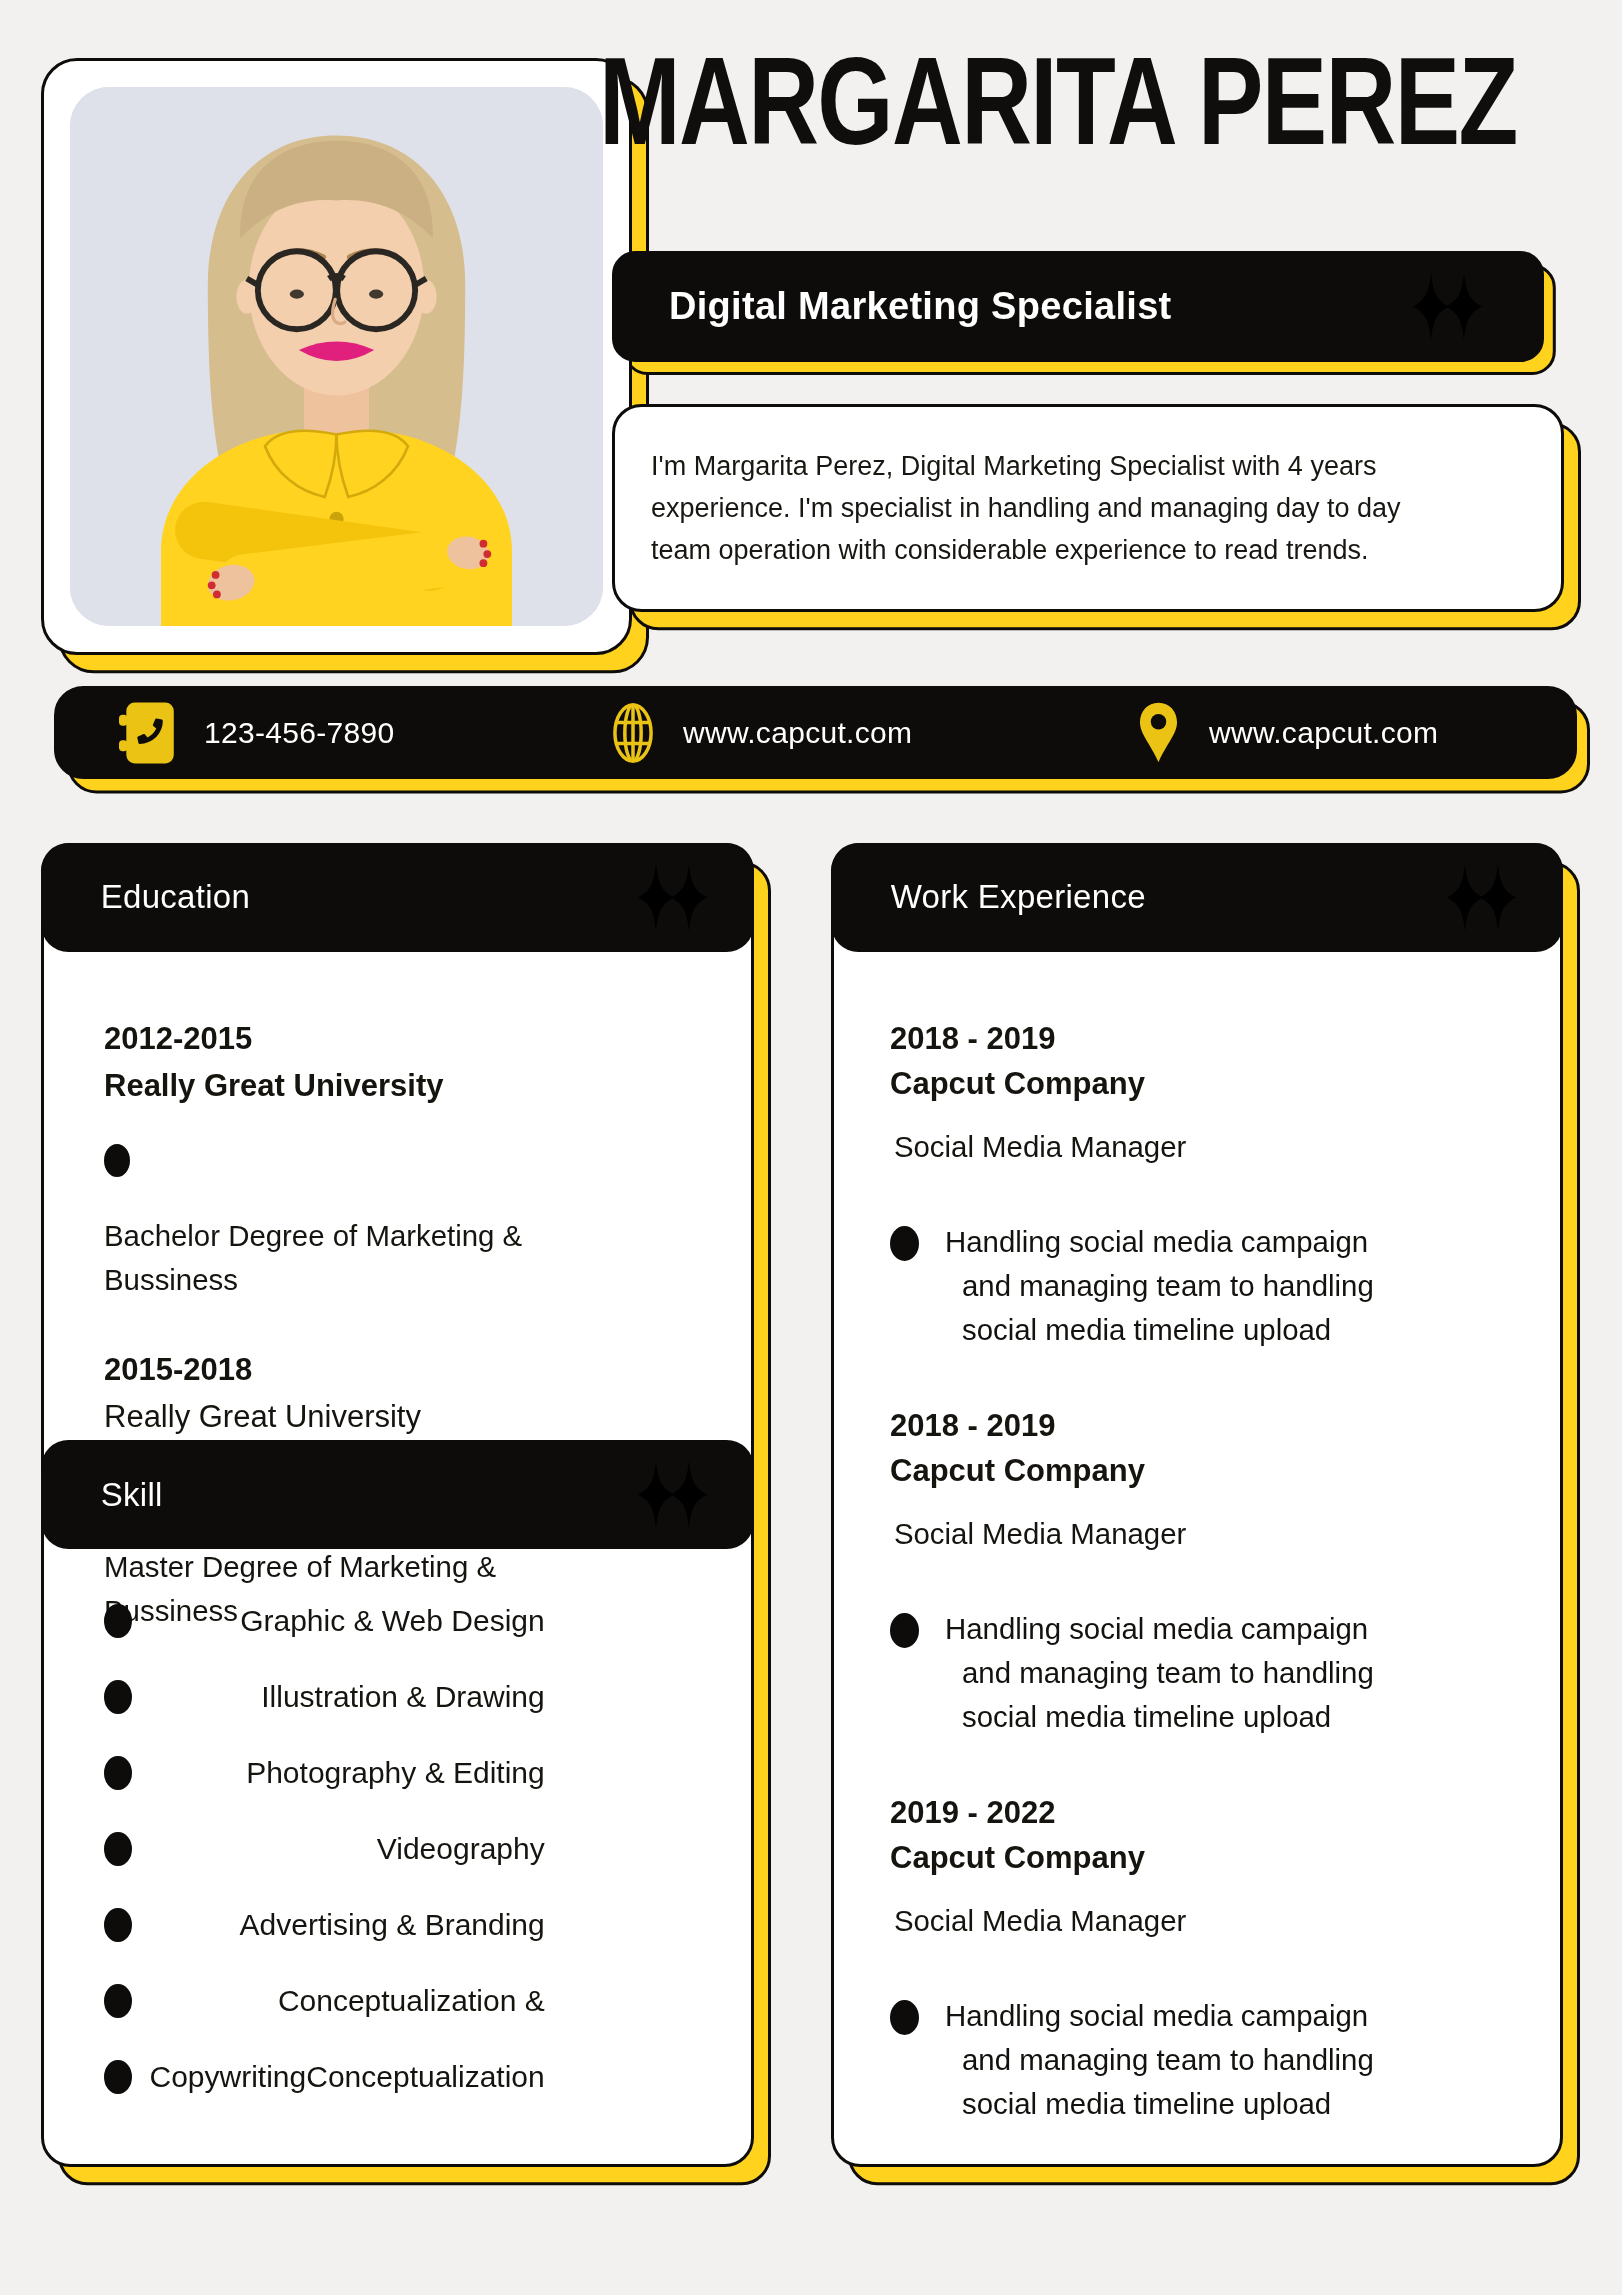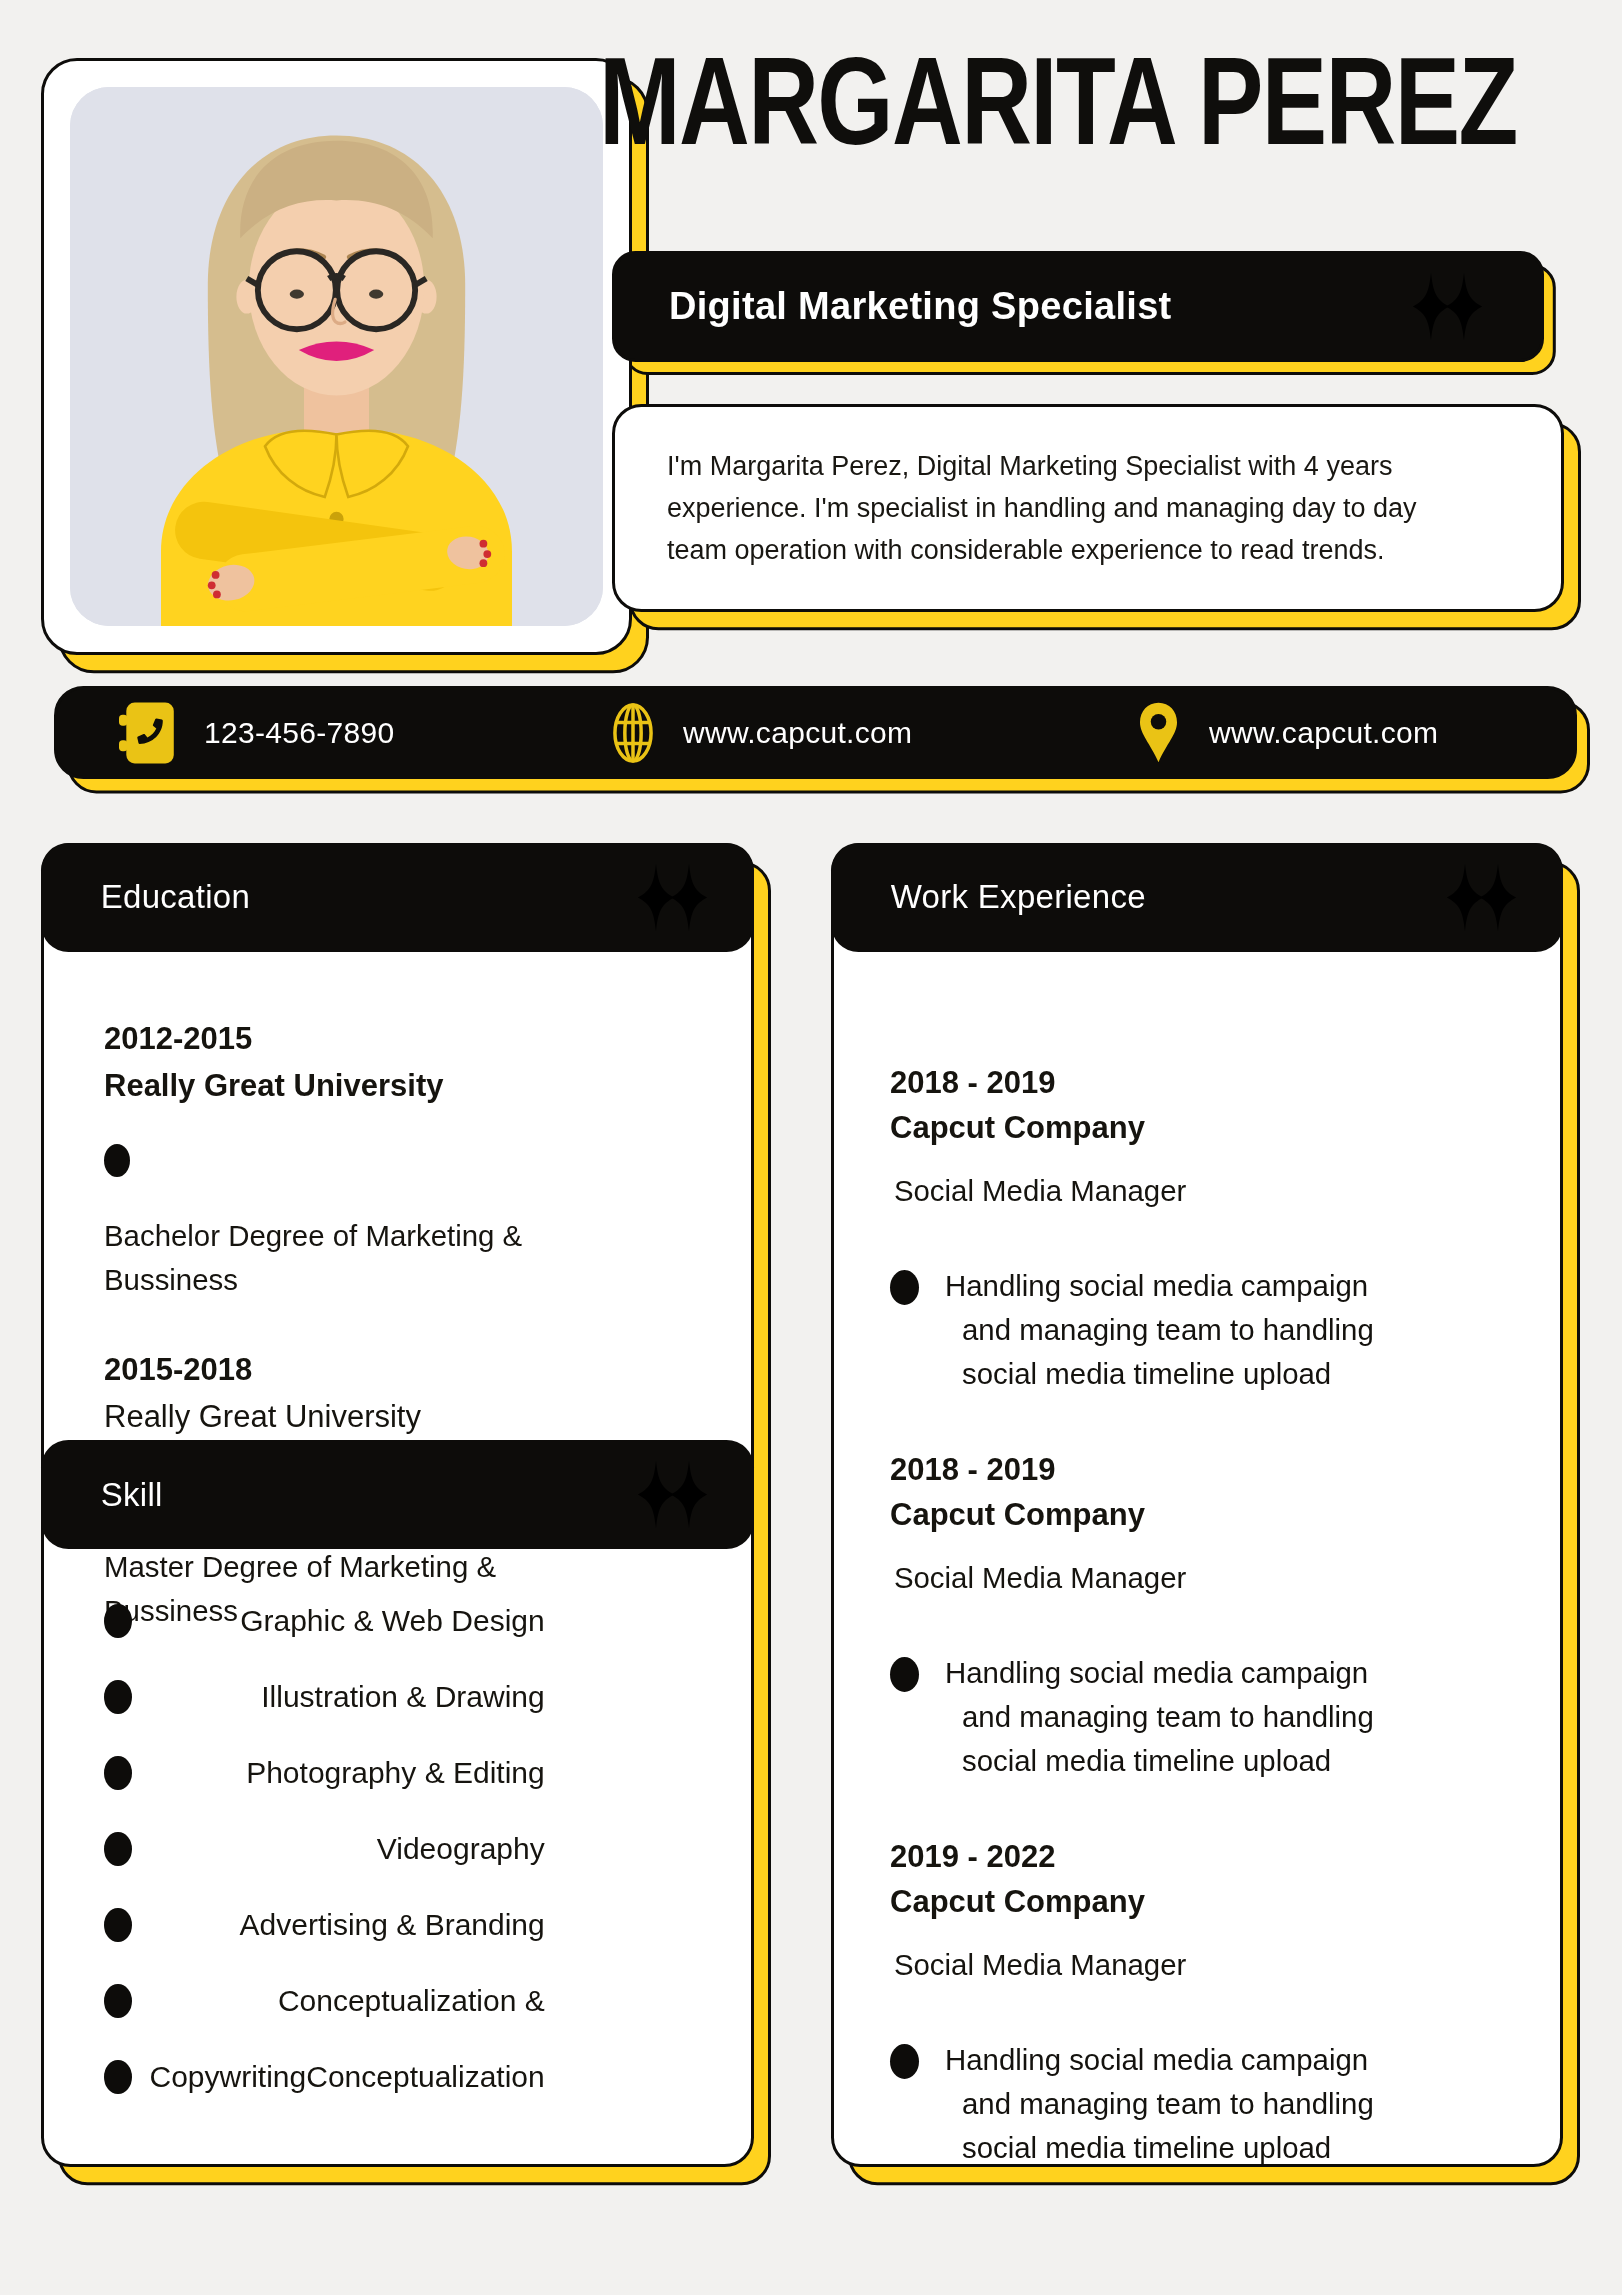--- a/index.html
+++ b/index.html
@@ -50,21 +50,21 @@
   .role-banner::before{transform:translate(11.8px,13px);}
   .role-label{color:#fff;font-size:38px;font-weight:600;letter-spacing:0.3px;}
   
   .sparkles{display:flex;align-items:center;}
   .sparkles svg{width:38px;height:73px;display:block;}
   .sparkles svg + svg{margin-left:-5.2px;}
   
   .intro-card{
     left:612px;top:404px;width:952px;height:208px;border-radius:29.4px;
     background:var(--card-bg);
-    display:flex;align-items:center;padding-left:52px;
+    display:flex;align-items:center;padding-left:36px;
   }
   .intro-text{width:815px;font-size:27px;line-height:1.56;font-weight:500;color:#191712;}
   
   .contact-bar{
     left:54px;top:686px;width:1523px;height:93px;border-radius:29.4px;
     background:var(--black);
   }
   .contact-bar::before{transform:translate(13px,14.4px);}
   .contact-item{position:absolute;top:0;height:100%;display:flex;align-items:center;gap:29px;}
   .contact-item .value{color:#fff;font-size:30px;font-weight:500;letter-spacing:0.3px;}
@@ -96,21 +96,21 @@
   .edu-row .bullet{margin-top:6.5px;}
   .edu-degree{font-size:29.4px;font-weight:500;line-height:1.5;width:445px;}
   .edu-gap{margin-top:50px;}
   
   .skill-list{position:absolute;left:60px;top:758px;}
   .skill-row{display:flex;align-items:center;gap:18px;height:34px;margin-bottom:42px;justify-content:space-between;}
   .skill-row .bullet{width:27.5px;height:34px;}
   .skill-text{font-size:30px;font-weight:500;}
   
   .exp-content{position:absolute;left:56px;top:175px;width:648px;}
-  .exp-entry{margin-bottom:56px;margin-top:44px;}
+  .exp-entry{margin-bottom:56px;}
   .exp-years{font-size:31px;font-weight:700;}
   .exp-company{margin-top:9.2px;font-size:31px;font-weight:700;}
   .exp-role{margin-top:27.5px;margin-left:3.9px;font-size:29.4px;font-weight:400;}
   .exp-row{margin-top:56px;display:flex;align-items:flex-start;gap:26px;}
   .exp-row .bullet{margin-top:6.5px;width:29px;height:35px;}
   .exp-desc{font-size:29.4px;font-weight:400;line-height:1.5;width:465px;padding-left:17px;text-indent:-17px;color:#14120E;}
 </style>
 </head>
 <body>
 

